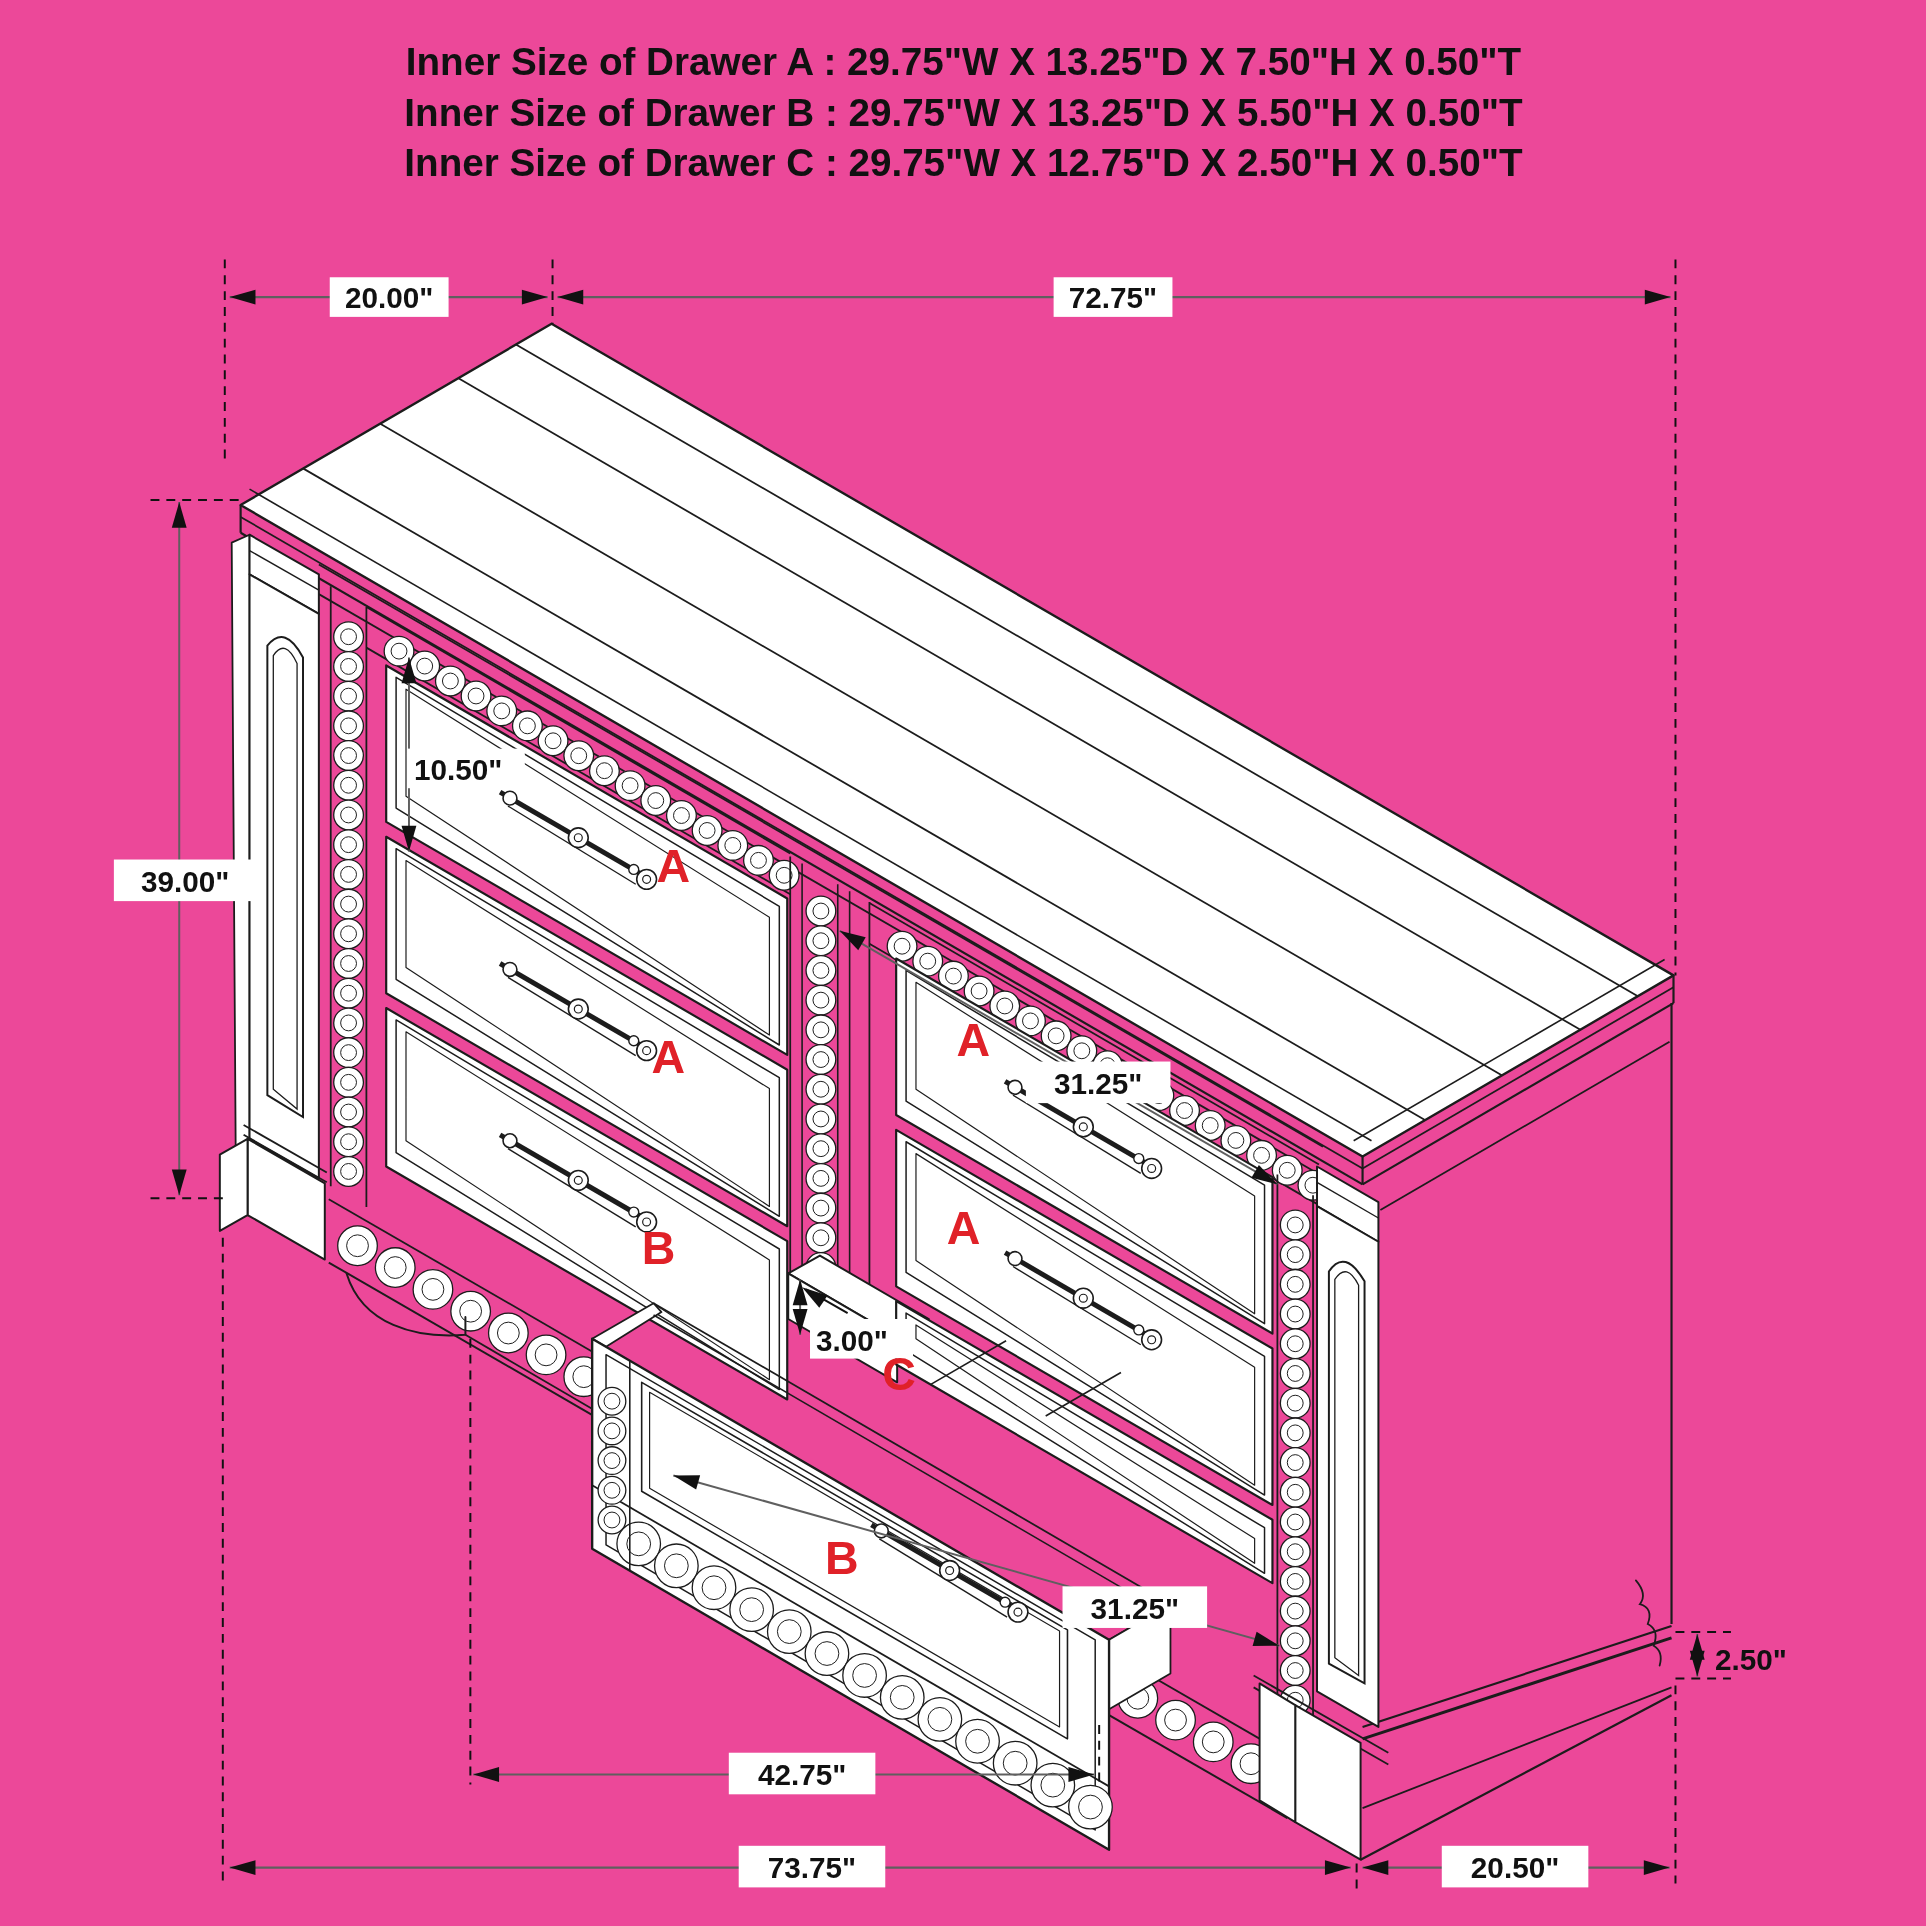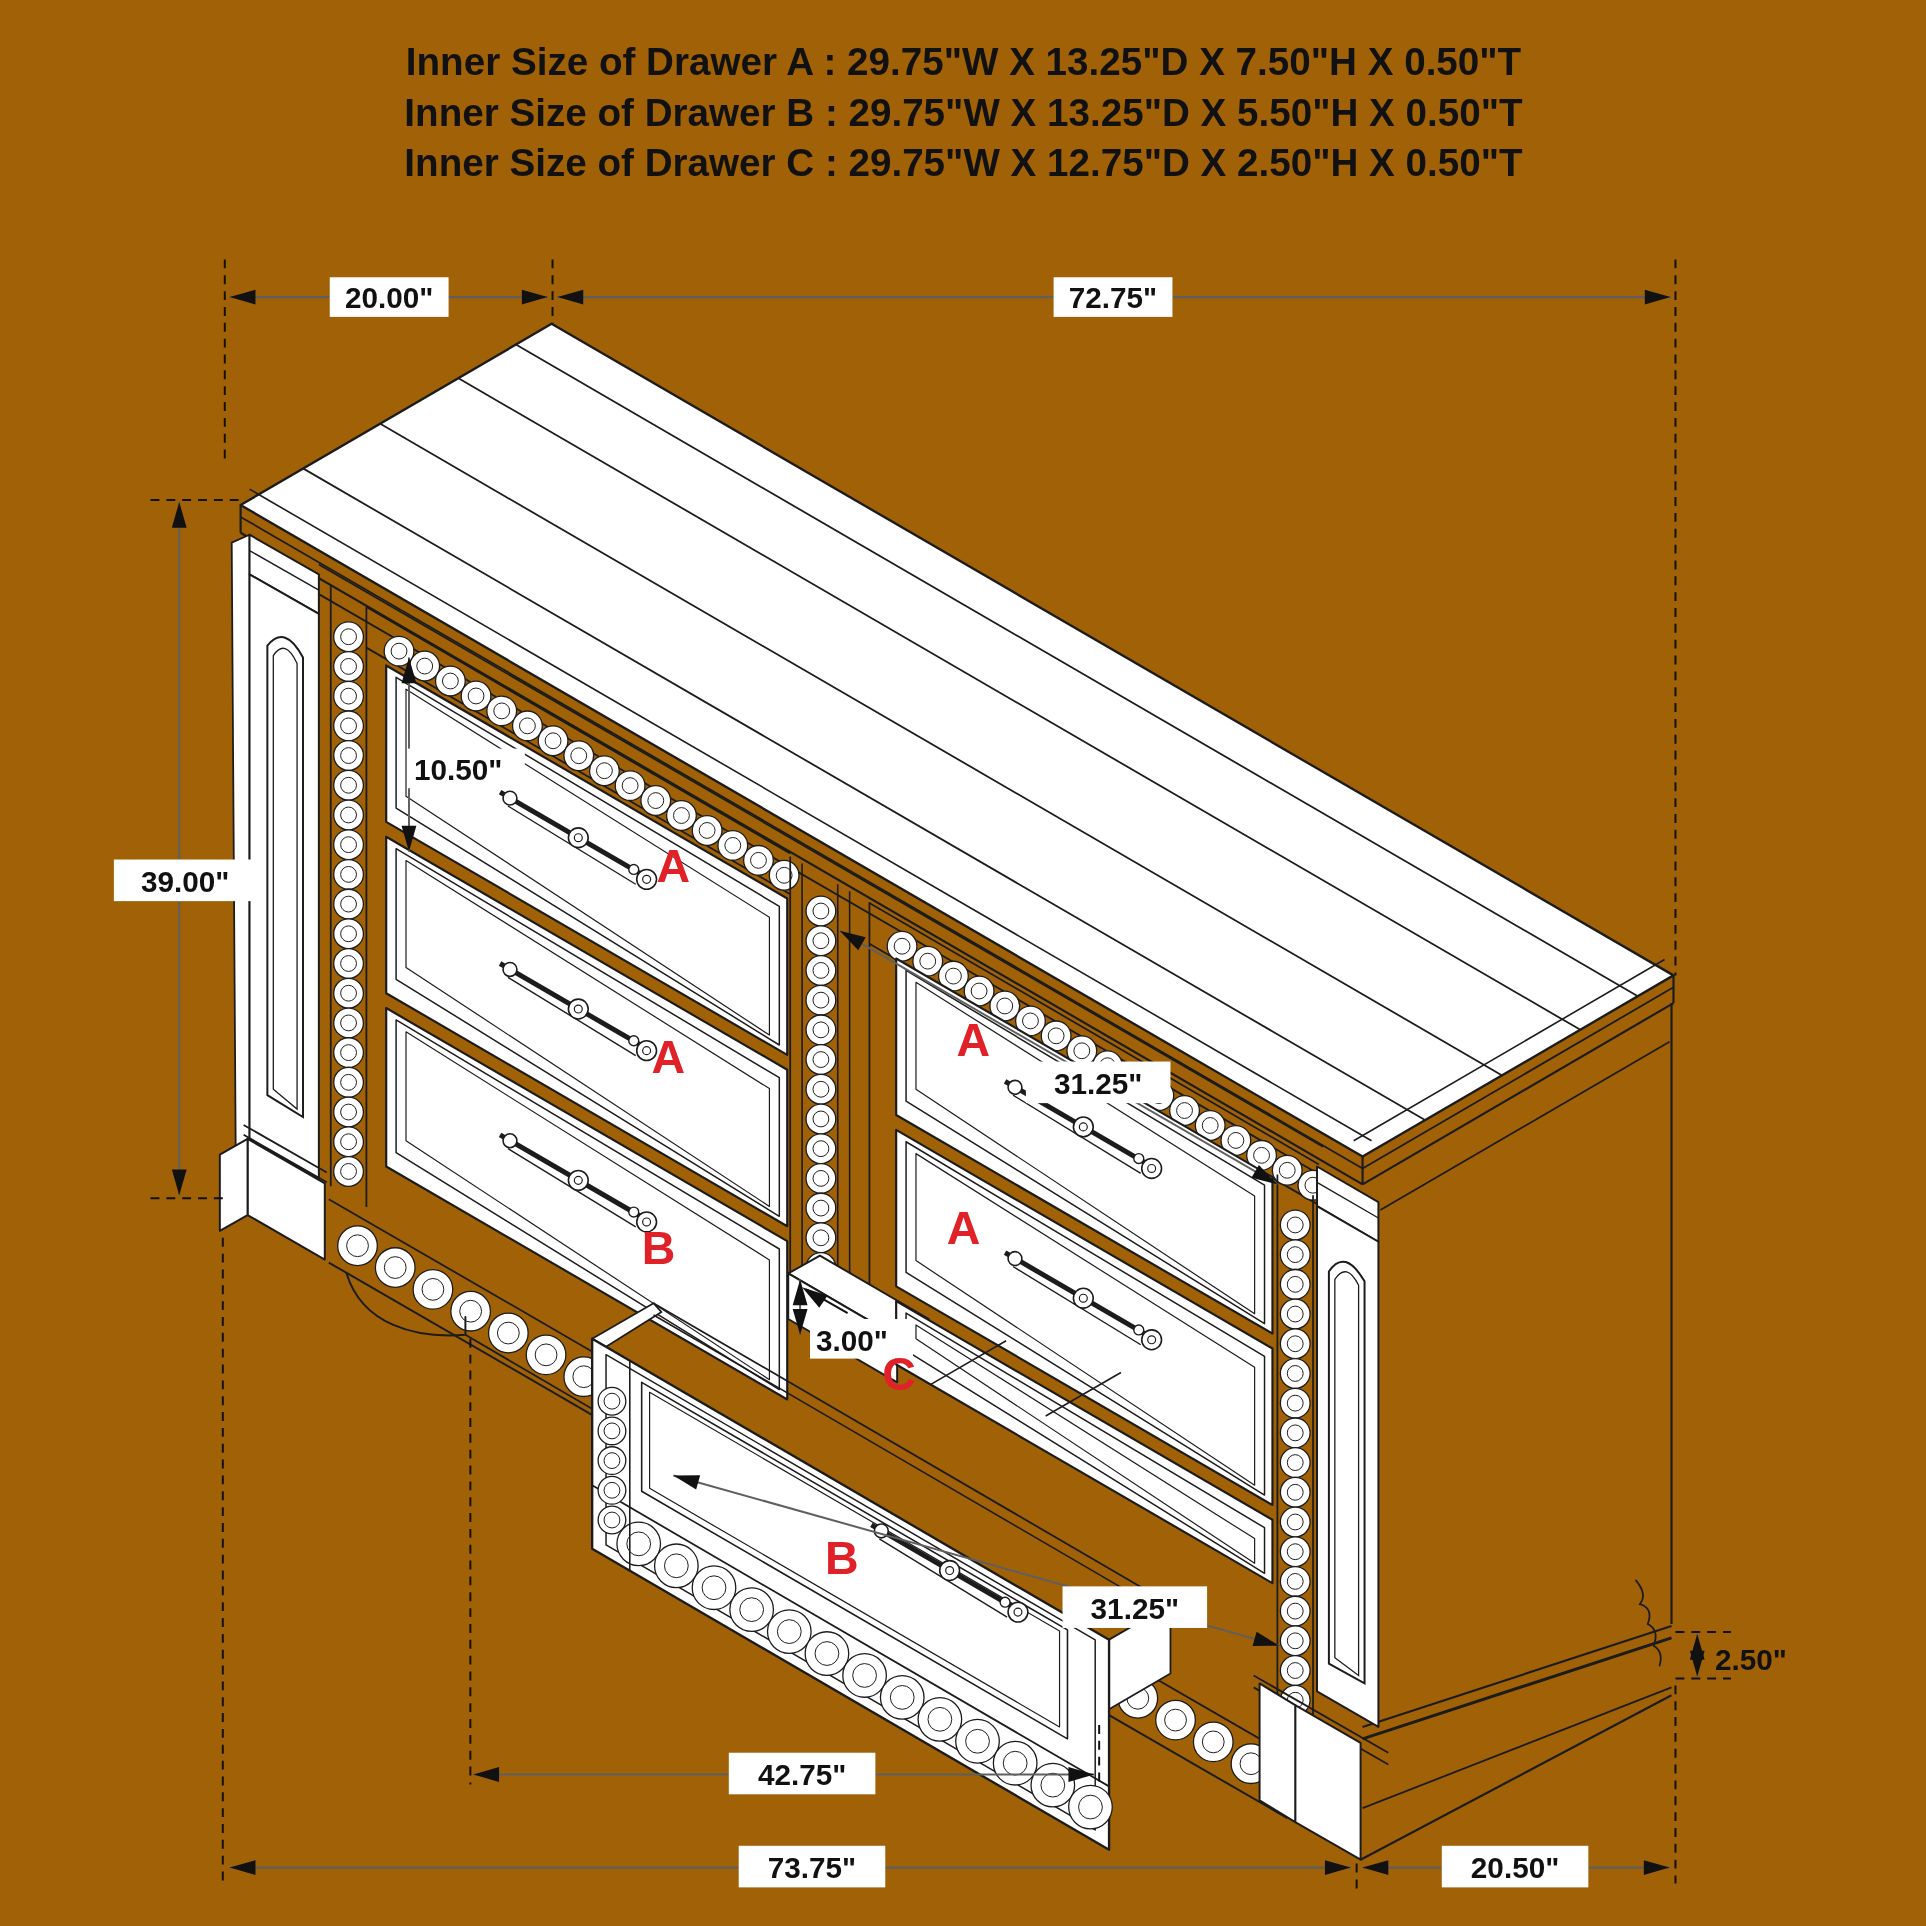--- a/index.html
+++ b/index.html
@@ -1,16 +1,16 @@
 <!DOCTYPE html>
 <html><head>
 <meta charset="utf-8">
 <style>
   html,body{margin:0;padding:0;background:#fff;}
-  #stage{position:relative;width:1927px;height:1927px;background:#a16207;overflow:hidden;
+  #stage{position:relative;width:1927px;height:1927px;background:#ec4899;overflow:hidden;
          font-family:"Liberation Sans", sans-serif;}
   svg{position:absolute;left:0;top:0;}
   text{font-family:"Liberation Sans", sans-serif;}
   .title-line{font-size:39px;font-weight:bold;fill:#111;text-anchor:middle;}
   .dim-label{font-size:30px;font-weight:bold;fill:#111;text-anchor:middle;}
   .dim-label.start{text-anchor:start;}
   .drawer-letter{font-size:47px;font-weight:bold;fill:#e02128;text-anchor:middle;}
   .labelbg{fill:#ffffff;}
 </style>
 </head>

